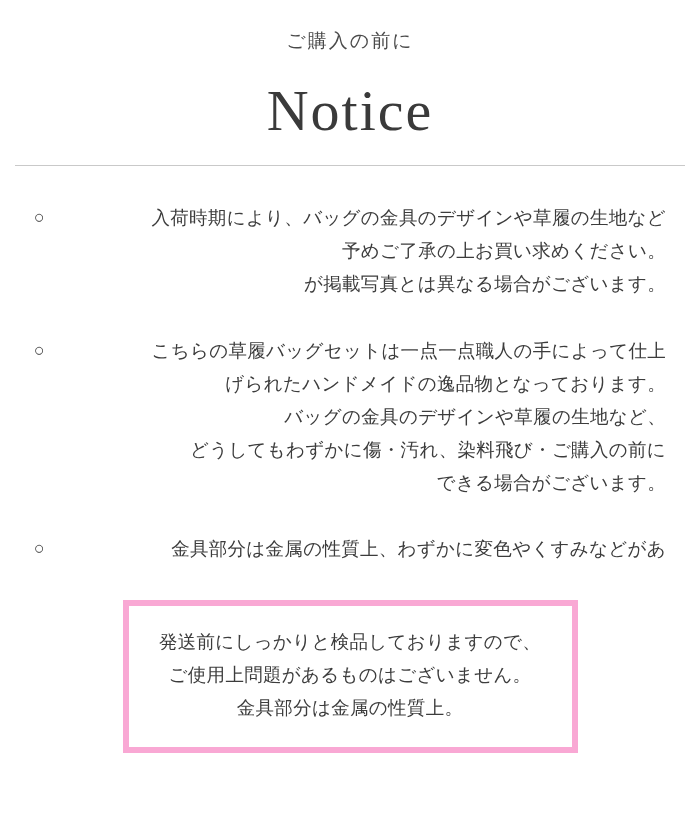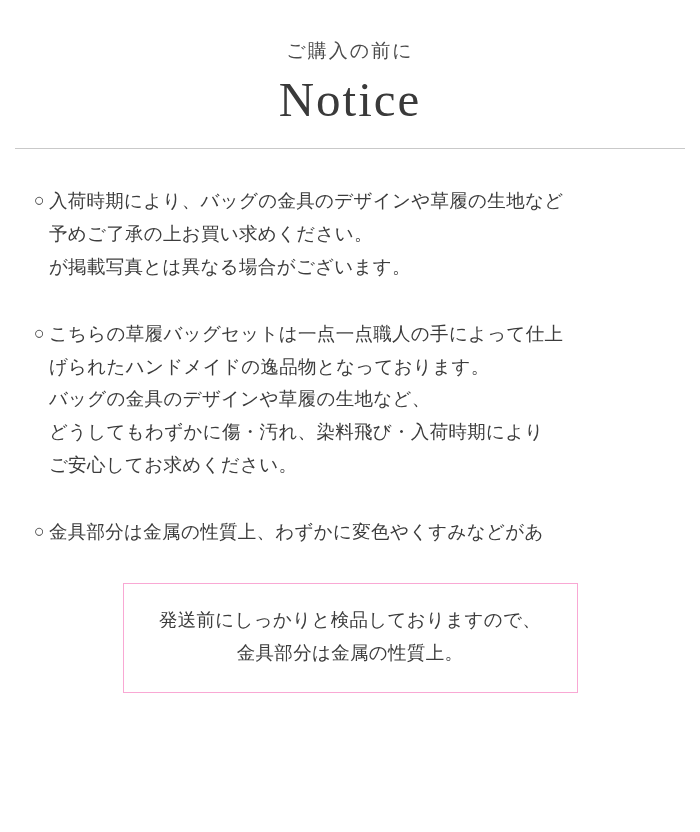--- a/index.html
+++ b/index.html
@@ -17,37 +17,37 @@
   .page {
     width: 700px;
     height: 832px;
     box-sizing: border-box;
     position: relative;
   }
 
   
   .header {
     text-align: center;
-    padding-top: 38px;
+    padding-top: 28px;
   }
   .header-sub {
     font-family: "Liberation Serif", serif;
     font-size: 19px;
     letter-spacing: 2px;
     color: #4a4a4a;
     line-height: 1.4;
   }
   .header-title {
     font-family: "Liberation Serif", serif;
-    font-size: 49px;
+    font-size: 58px;
     font-weight: 400;
     letter-spacing: 2px;
     color: #3a3a3a;
     line-height: 1.25;
-    margin-top: 4px;
+    margin-top: 20px;
   }
   .header-rule {
     margin: 18px auto 0 auto;
     width: 670px;
     height: 1px;
     background: #c9c9c9;
   }
 
   
   .content {
@@ -60,40 +60,41 @@
   }
   .bullet {
     flex: 0 0 auto;
     font-size: 18px;
     line-height: 1.75;
     color: #3c3c3c;
     margin-right: 4px;
   }
   .para-lines {
     flex: 1 1 auto;
+    text-align: right;
   }
   .line {
     font-size: 18.5px;
     line-height: 1.78;
     color: #3c3c3c;
     letter-spacing: 0.3px;
     white-space: nowrap;
   }
   .line.indent {
     
   }
 
   
   .note-box-wrap {
     display: flex;
     justify-content: center;
     margin-top: 18px;
   }
   .note-box {
-    border: 1px solid #f9a8d4;
+    border: 6px solid #f9a8d4;
     width: 455px;
     box-sizing: border-box;
     padding: 20px 10px 22px 10px;
     text-align: center;
   }
   .note-line {
     font-size: 18.5px;
     line-height: 1.78;
     color: #3c3c3c;
     letter-spacing: 0.3px;
@@ -120,34 +121,35 @@
         <div class="line indent">が掲載写真とは異なる場合がございます。</div>
       </div>
     </div>
 
     <div class="para">
       <div class="bullet">○</div>
       <div class="para-lines">
         <div class="line">こちらの草履バッグセットは一点一点職人の手によって仕上</div>
         <div class="line indent">げられたハンドメイドの逸品物となっております。</div>
         <div class="line indent">バッグの金具のデザインや草履の生地など、</div>
-        <div class="line indent">どうしてもわずかに傷・汚れ、染料飛び・入荷時期により</div>
-        <div class="line indent">ご安心してお求めください。</div>
+        <div class="line indent">どうしてもわずかに傷・汚れ、染料飛び・ご購入の前に</div>
+        <div class="line indent">できる場合がございます。</div>
       </div>
     </div>
 
     <div class="para">
       <div class="bullet">○</div>
       <div class="para-lines">
         <div class="line">金具部分は金属の性質上、わずかに変色やくすみなどがあ</div>
       </div>
     </div>
 
   </div>
 
   <div class="note-box-wrap">
     <div class="note-box">
       <div class="note-line">発送前にしっかりと検品しておりますので、</div>
+      <div class="note-line">ご使用上問題があるものはございません。</div>
       <div class="note-line">金具部分は金属の性質上。</div>
     </div>
   </div>
 
 </div>
 
 </body></html>

